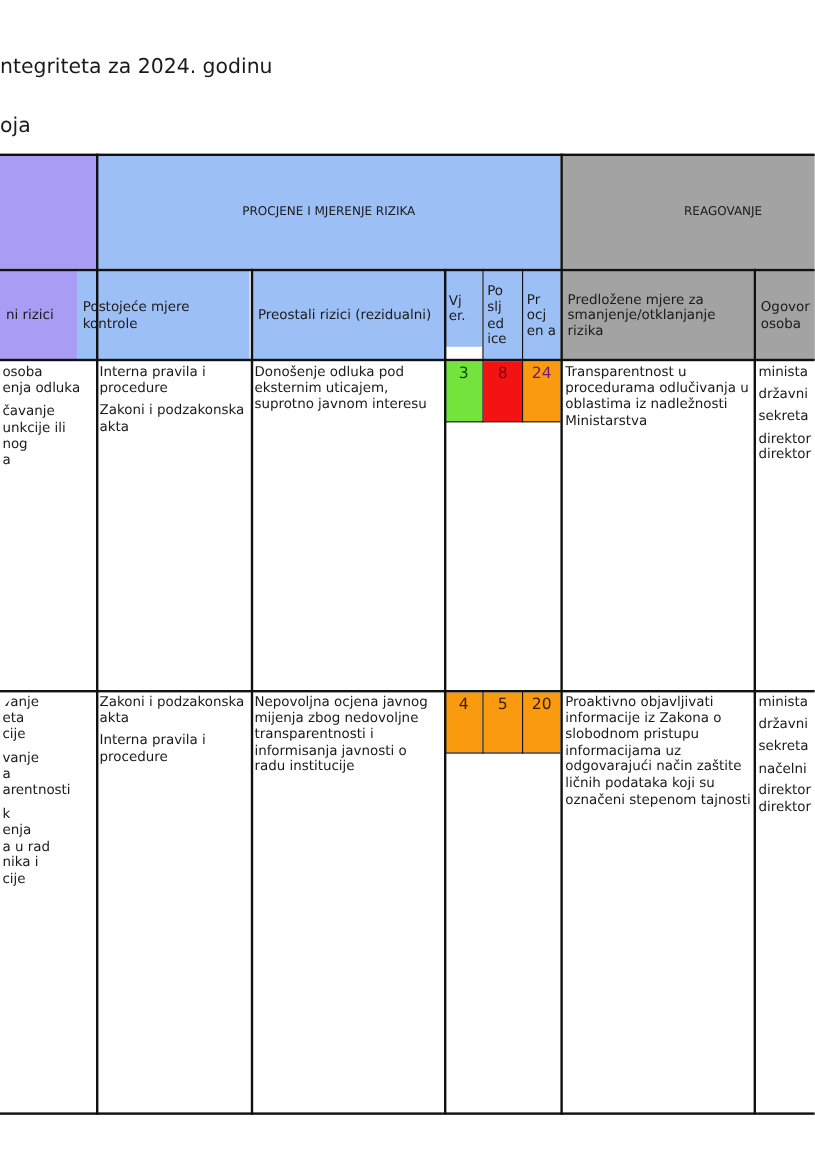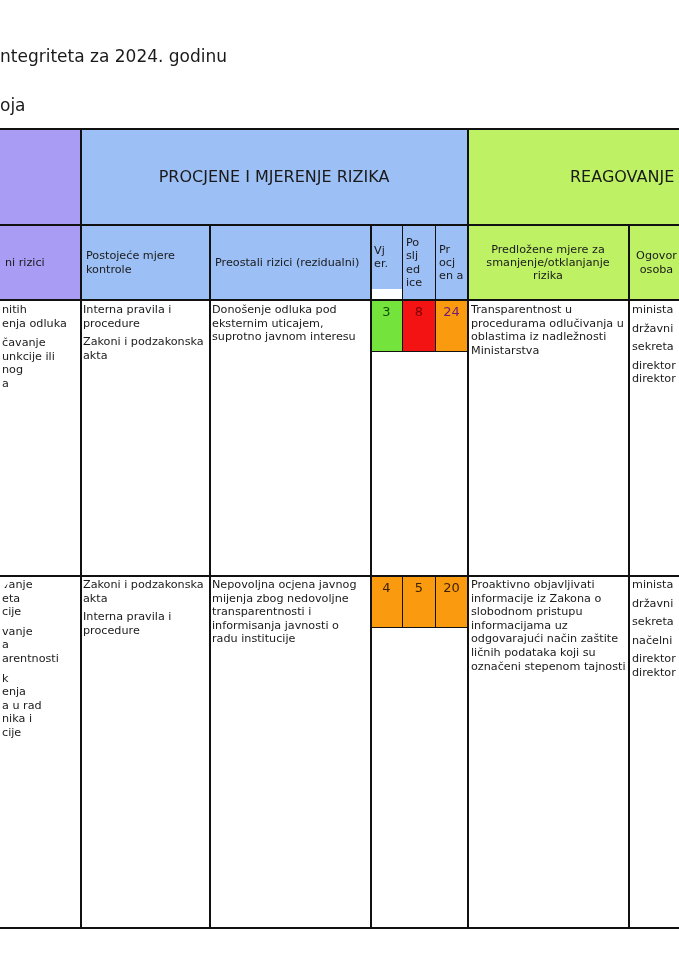--- a/index.html
+++ b/index.html
@@ -6,26 +6,26 @@
   body { width:679px; height:960px; position:relative; overflow:hidden; font-family:"DejaVu Sans", sans-serif; color:#1a1a1a; }
   .title { position:absolute; left:0; top:46px; font-size:17px; white-space:nowrap; }
   .subtitle { position:absolute; left:0; top:95px; font-size:17px; white-space:nowrap; }
   .cell { position:absolute; box-sizing:border-box; overflow:hidden; }
   .hl { position:absolute; background:#111; }
   .vl { position:absolute; background:#111; }
   .txt { font-size:11.2px; line-height:13.6px; }
   .txt p { margin:0 0 5px 0; }
   .purple { background:#a99cf4; }
   .blue { background:#9cbff5; }
-  .yellow { background:#bef264;text-align:center; }
+  .yellow { background:#a3a3a3; }
   .green { background:#74e43c; }
   .red { background:#f41313; }
   .orange { background:#fa9a0e; }
   .score { font-size:13px; text-align:center; line-height:18px; padding-top:2px; }
-  .section-title { display:flex; align-items:center; justify-content:center; font-size:16px; height:100%; }
+  .section-title { display:flex; align-items:center; justify-content:center; font-size:10px; height:100%; }
   .hdr { font-size:11.2px; line-height:13.2px; padding:4px 5px; }
   .hdr.center { display:flex; align-items:center; }
 </style>
 </head>
 <body>
 
 <div class="title">ntegriteta za 2024. godinu</div>
 <div class="subtitle">oja</div>
 
 <div>
@@ -34,21 +34,21 @@
   <div class="cell blue" style="left:81px;top:129px;width:386px;height:95px;">
     <div class="section-title">PROCJENE I MJERENJE RIZIKA</div>
   </div>
   <div class="cell yellow" style="left:468px;top:129px;width:211px;height:95px;">
     <div class="section-title" style="justify-content:flex-start;padding-left:102px;">REAGOVANJE</div>
   </div>
 
   <div class="cell purple hdr center" style="left:0;top:225px;width:80px;height:75px;">
     <span>ni rizici</span>
   </div>
-  <div class="cell blue hdr center" style="left:81px;top:225px;width:128px;height:75px;">
+  <div class="cell blue hdr center" style="left:64px;top:225px;width:144px;height:75px;">
     <span>Postojeće mjere kontrole</span>
   </div>
   <div class="cell blue hdr center" style="left:210px;top:225px;width:160px;height:75px;">
     <span>Preostali rizici (rezidualni)</span>
   </div>
   <div class="cell blue hdr center" style="left:371px;top:225px;width:31px;height:64px;padding:4px 3px;">
     <span>Vj er.</span>
   </div>
   <div class="cell blue hdr center" style="left:403px;top:225px;width:32px;height:75px;padding:4px 3px;">
     <span>Po slj ed ice</span>
@@ -57,21 +57,21 @@
     <span>Pr ocj en a</span>
   </div>
   <div class="cell yellow hdr center" style="left:468px;top:225px;width:160px;height:75px;">
     <span>Predložene mjere za smanjenje/otklanjanje rizika</span>
   </div>
   <div class="cell yellow hdr center" style="left:629px;top:225px;width:60px;height:75px;white-space:nowrap;">
     <span style="white-space:normal;width:45px;">Ogovor osoba</span>
   </div>
 
   <div class="cell txt" style="left:0;top:303px;width:80px;height:272px;padding:0 2px;white-space:nowrap;">
-    <div>nitih</div>
+    <div>osoba</div>
     <div>enja odluka</div>
     <div style="height:6px"></div>
     <div>čavanje</div>
     <div>unkcije ili</div>
     <div>nog</div>
     <div>a</div>
   </div>
   <div class="cell txt" style="left:83px;top:303px;width:125px;height:272px;">
     <p>Interna pravila i procedure</p>
     <p>Zakoni i podzakonska akta</p>

